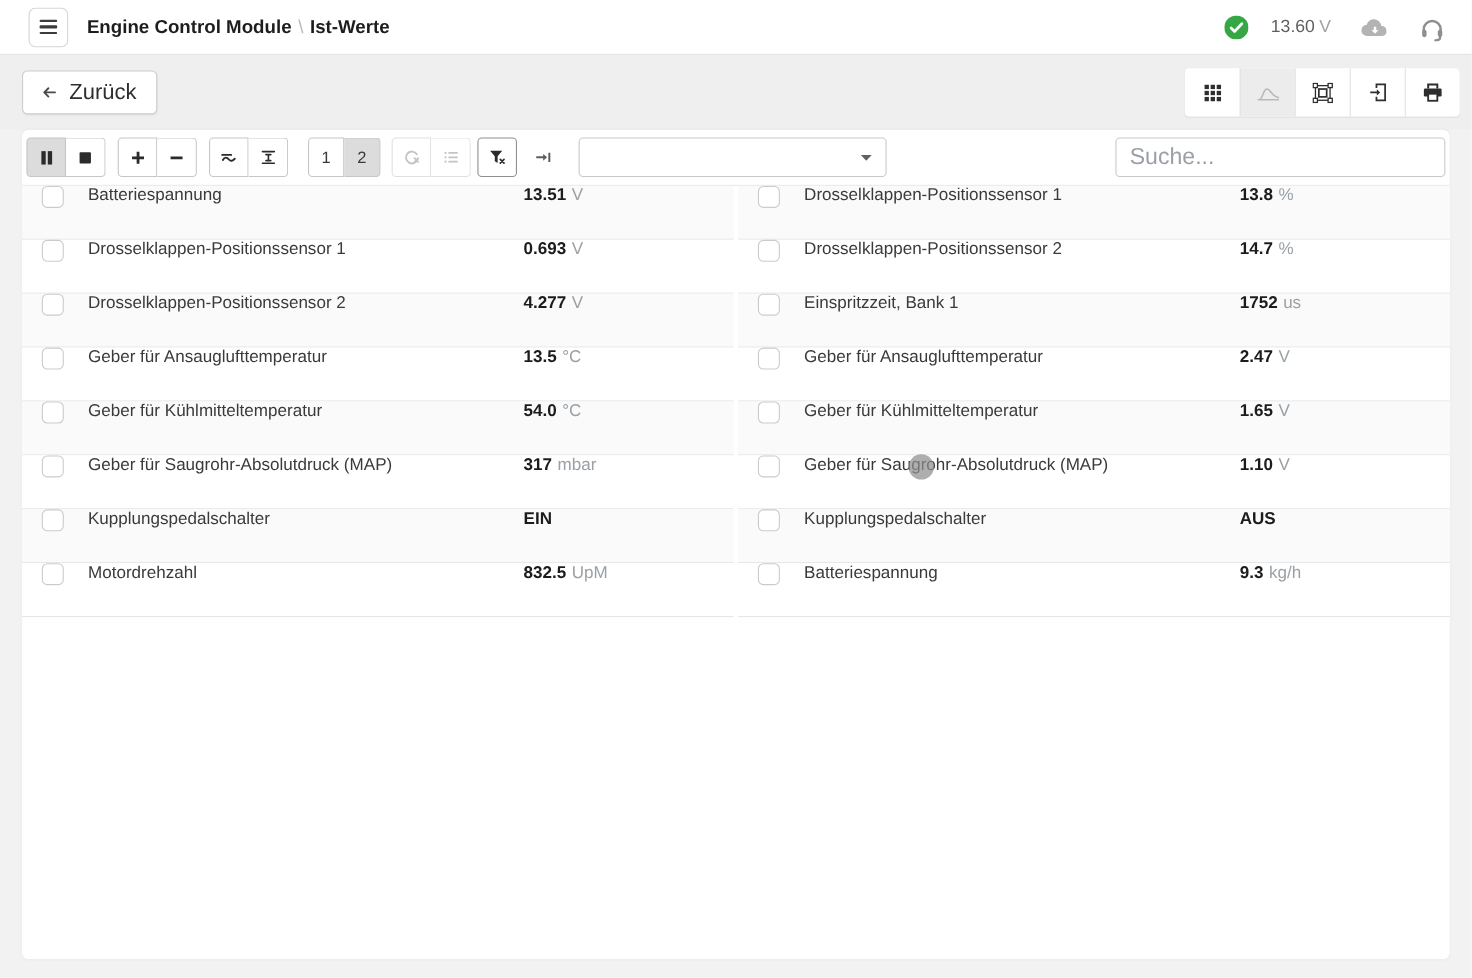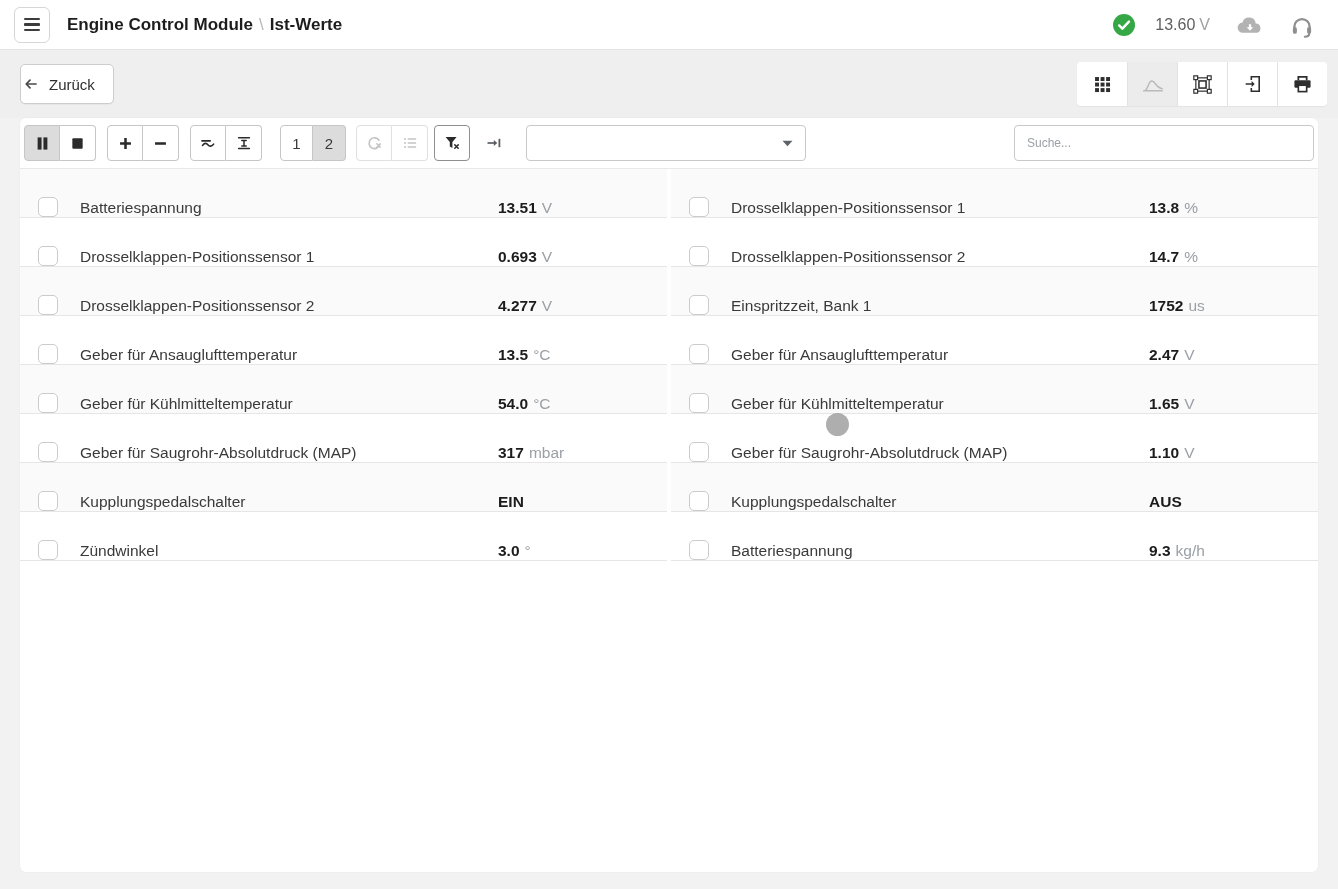--- a/index.html
+++ b/index.html
@@ -6,42 +6,42 @@
   html,body { width:1338px; height:889px; overflow:hidden; }
   body {
     font-family:"Liberation Sans", sans-serif;
     background:#f2f2f2;
     color:#3d3d3d;
     position:relative;
   }
   
   .topbar {
     height:50px; background:#ffffff; border-bottom:1px solid #e4e4e4;
-    display:flex; align-items:center; padding:0 24px 0 14px;
+    display:flex; align-items:center; padding:0 24px 0 26px;
   }
   .menu-btn {
     width:36px; height:36px; background:#fff; border:1px solid #d6d6d6;
     border-radius:6px; display:flex; flex-direction:column; justify-content:center;
     align-items:center; gap:3px; cursor:pointer;
   }
   .menu-btn i { display:block; width:16px; height:2.4px; background:#3c3c3c; border-radius:1px; }
   .title { margin-left:17px; font-size:17px; font-weight:700; color:#1d1d1d; white-space:nowrap; }
   .title .sep { color:#b9b9b9; font-weight:400; margin:0 6px; }
   .top-status { margin-left:auto; display:flex; align-items:center; gap:26px; }
   .voltage { font-size:16px; color:#606060; font-weight:400; margin-left:-6px; }
   .voltage .vu { color:#a2a2a2; margin-left:4px; }
   
   .subbar {
     height:68px; background:#efefef; display:flex; align-items:center;
     padding:0 11px 0 20px;
   }
   .back-btn {
     height:40px; background:#fff; border:1px solid #cdcdcd; border-radius:5px;
-    display:flex; align-items:center; gap:10px; padding:0 18px 0 2px;
-    font-size:15px; color:#2e2e2e; font-weight:400; cursor:pointer;
+    display:flex; align-items:center; gap:10px; padding:0 18px 0 16px;
+    font-size:20px; color:#2e2e2e; font-weight:400; cursor:pointer;
     box-shadow:0 1px 1px rgba(0,0,0,.04);
   }
   .view-group {
     margin-left:auto; display:flex; height:44px; background:#fff;
     border-radius:4px; overflow:hidden; box-shadow:0 1px 1px rgba(0,0,0,.05);
   }
   .view-group .seg {
     width:50px; display:flex; align-items:center; justify-content:center;
     color:#2e2e2e; cursor:pointer; border-left:1px solid #e2e2e2;
   }
@@ -69,40 +69,40 @@
   .btn.naked { border:none; background:transparent; color:#5a5e63; }
   .g11{margin-left:11px;} .g18{margin-left:18px;} .g10{margin-left:10px;} .g6{margin-left:6px;}
   .dropdown {
     margin-left:14px; width:280px; height:36px; border:1px solid #c9c9c9;
     border-radius:4px; background:#fff; display:flex; align-items:center;
     padding:0 12px; cursor:pointer;
   }
   .dropdown .dd-val { flex:1; font-size:15px; color:#3d3d3d; }
   .search {
     margin-left:auto; width:300px; height:36px; border:1px solid #c9c9c9;
-    border-radius:4px; background:#fff; padding:0 12px; font-size:12px;
+    border-radius:4px; background:#fff; padding:0 12px; font-size:21px;
     font-family:"Liberation Sans", sans-serif; color:#3d3d3d; outline:none;
   }
   .search::placeholder { color:#9aa0a6; }
   
   .tables { display:flex; border-top:1px solid #e8e8e8; }
   .tbl { flex:1; }
   .tbl.left  { margin-right:2px; }
   .tbl.right { margin-left:2px; }
   .row {
-    height:49px; display:flex; align-items:flex-end; position:relative;
+    height:49px; display:flex; align-items:flex-start; position:relative;
     border-bottom:1px solid #e6e6e6; padding-left:18px; background:#fff;
   }
   .row:nth-child(odd) { background:#fafafa; }
   .cb {
     width:20px; height:20px; background:#fff; border:1px solid #cbcbcb;
     border-radius:5px; margin-right:22px; cursor:pointer; flex:none;
   }
   .lbl { font-size:15.5px; color:#3a3a3a; }
-  .val { position:absolute; left:478px; font-size:15.5px; font-weight:700; color:#1c1c1c; white-space:nowrap; }
+  .val { position:absolute; left:456px; font-size:15.5px; font-weight:700; color:#1c1c1c; white-space:nowrap; }
   .val .unit { font-weight:400; color:#9aa0a5; margin-left:5px; }
   
   .touch-dot {
     position:absolute; left:826px; top:413px; width:23px; height:23px;
     border-radius:50%; background:#8f8f8f; opacity:.72; pointer-events:none;
   }
   svg { display:block; }
 </style>
 </head>
 <body>
@@ -357,22 +357,22 @@
           <span class="lbl">Geber für Saugrohr-Absolutdruck (MAP)</span>
           <span class="val">317<span class="unit">mbar</span></span>
         </div>
         <div class="row">
           <div class="cb"></div>
           <span class="lbl">Kupplungspedalschalter</span>
           <span class="val">EIN</span>
         </div>
         <div class="row">
           <div class="cb"></div>
-          <span class="lbl">Zündwinkel</span>
-          <span class="val">3.0<span class="unit">°</span></span>
+          <span class="lbl">Motordrehzahl</span>
+          <span class="val">832.5<span class="unit">UpM</span></span>
         </div>
       </div>
     <div class="tbl right" id="tbl-right">
         <div class="row">
           <div class="cb"></div>
           <span class="lbl">Drosselklappen-Positionssensor 1</span>
           <span class="val">13.8<span class="unit">%</span></span>
         </div>
         <div class="row">
           <div class="cb"></div>

